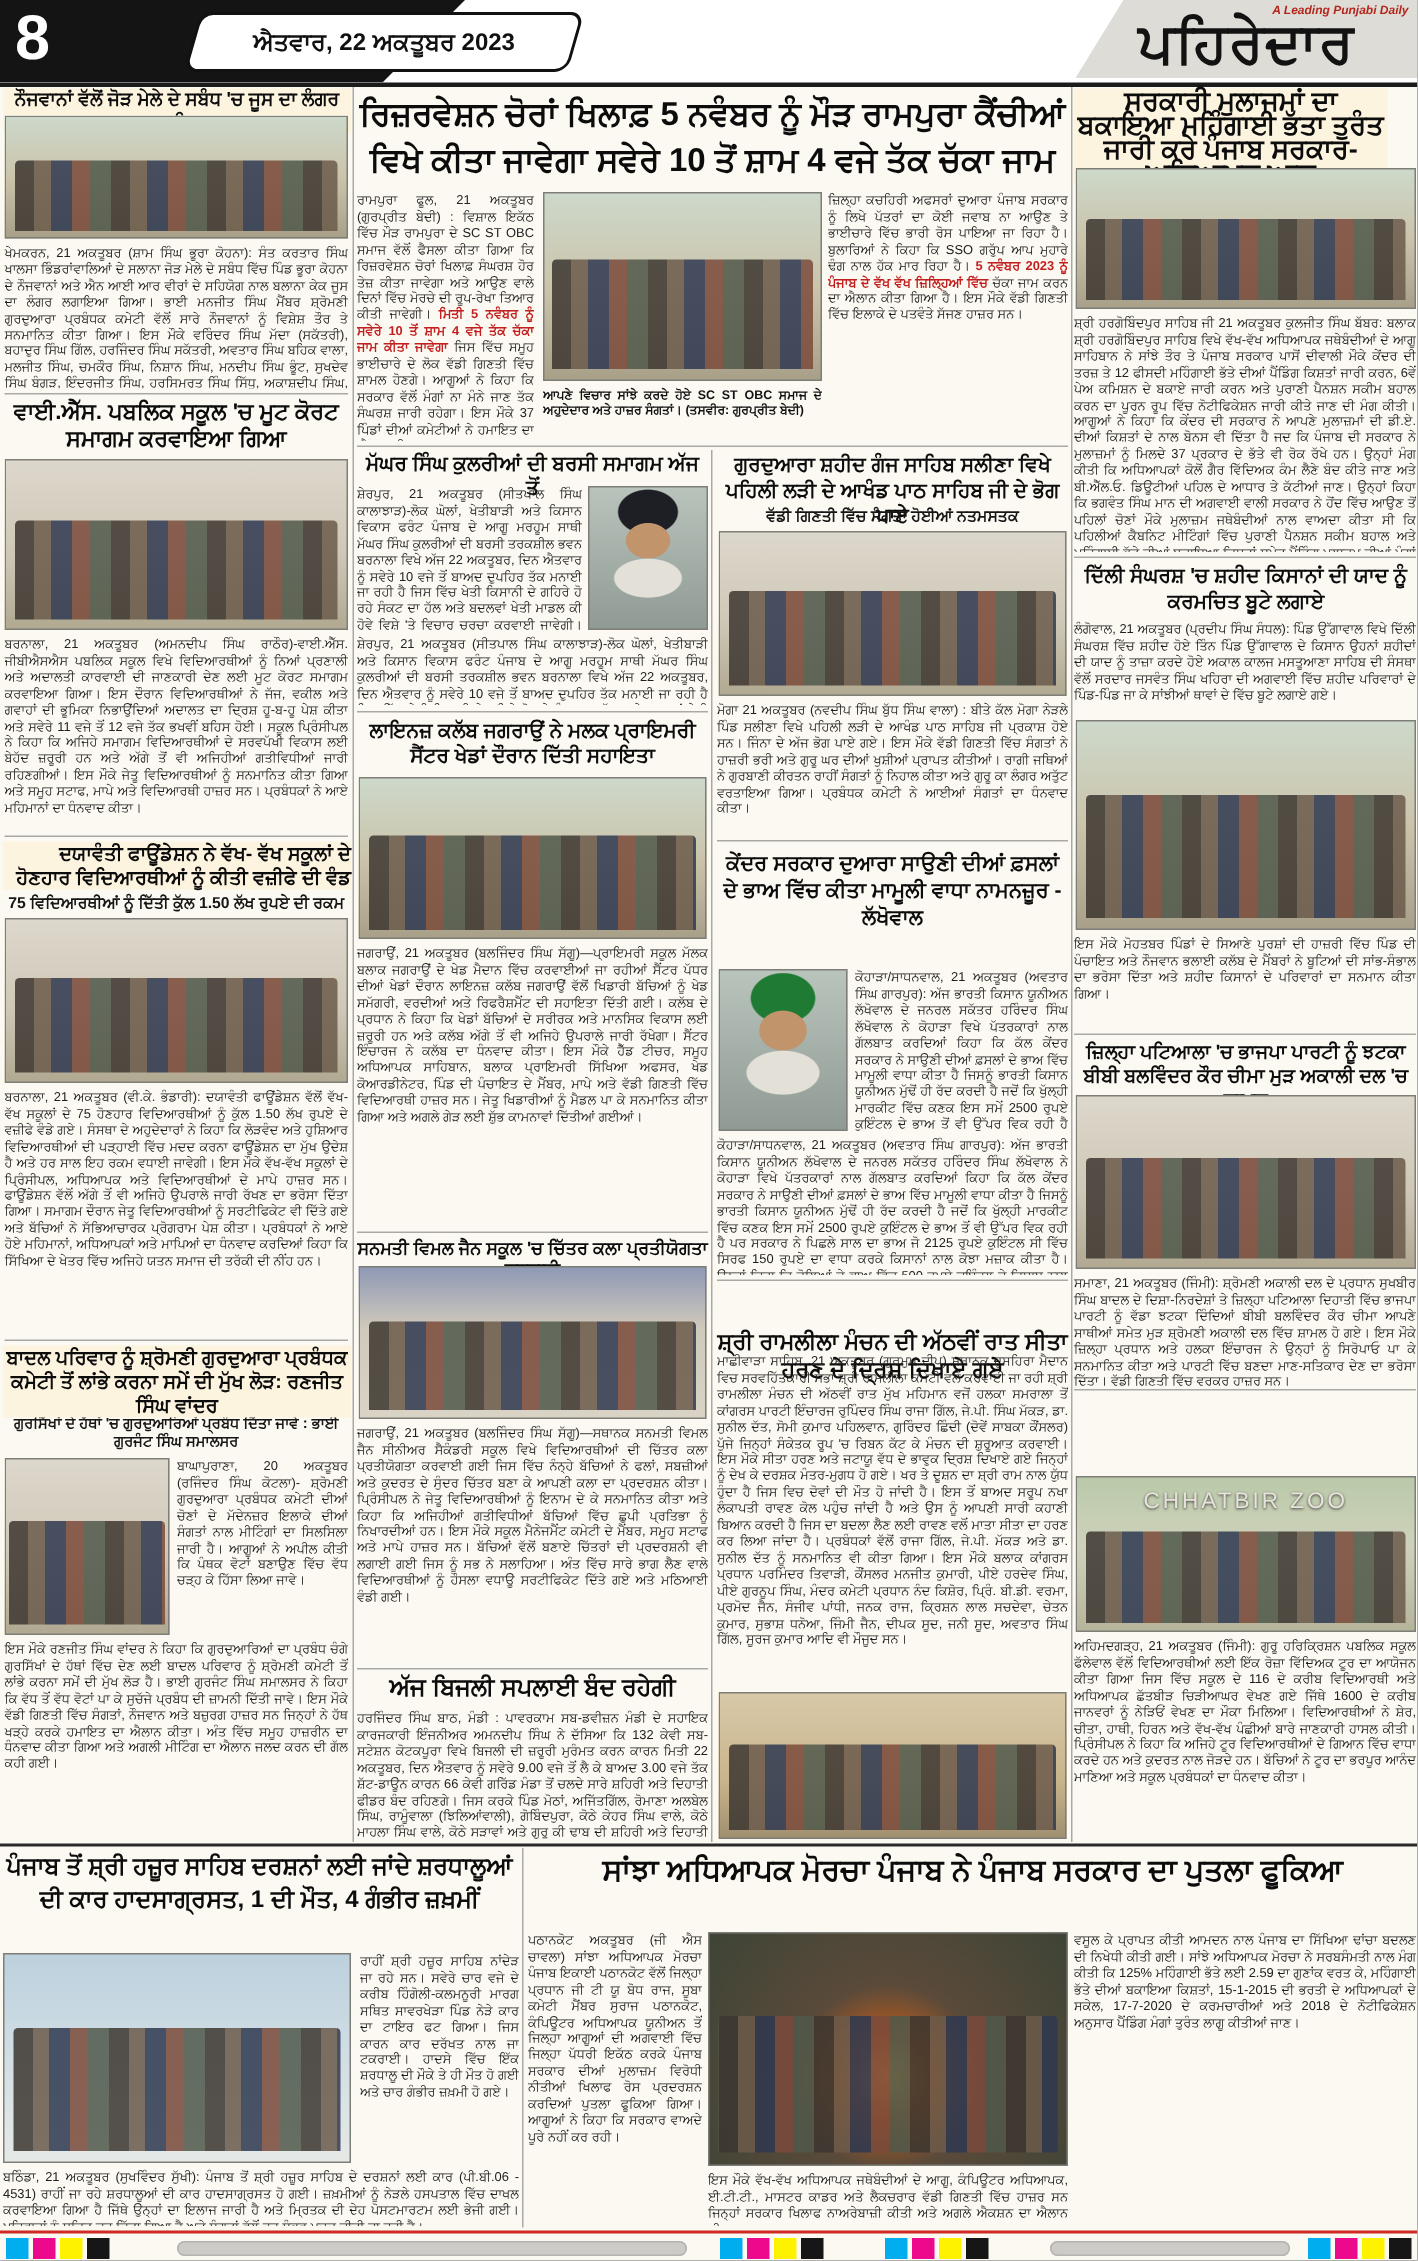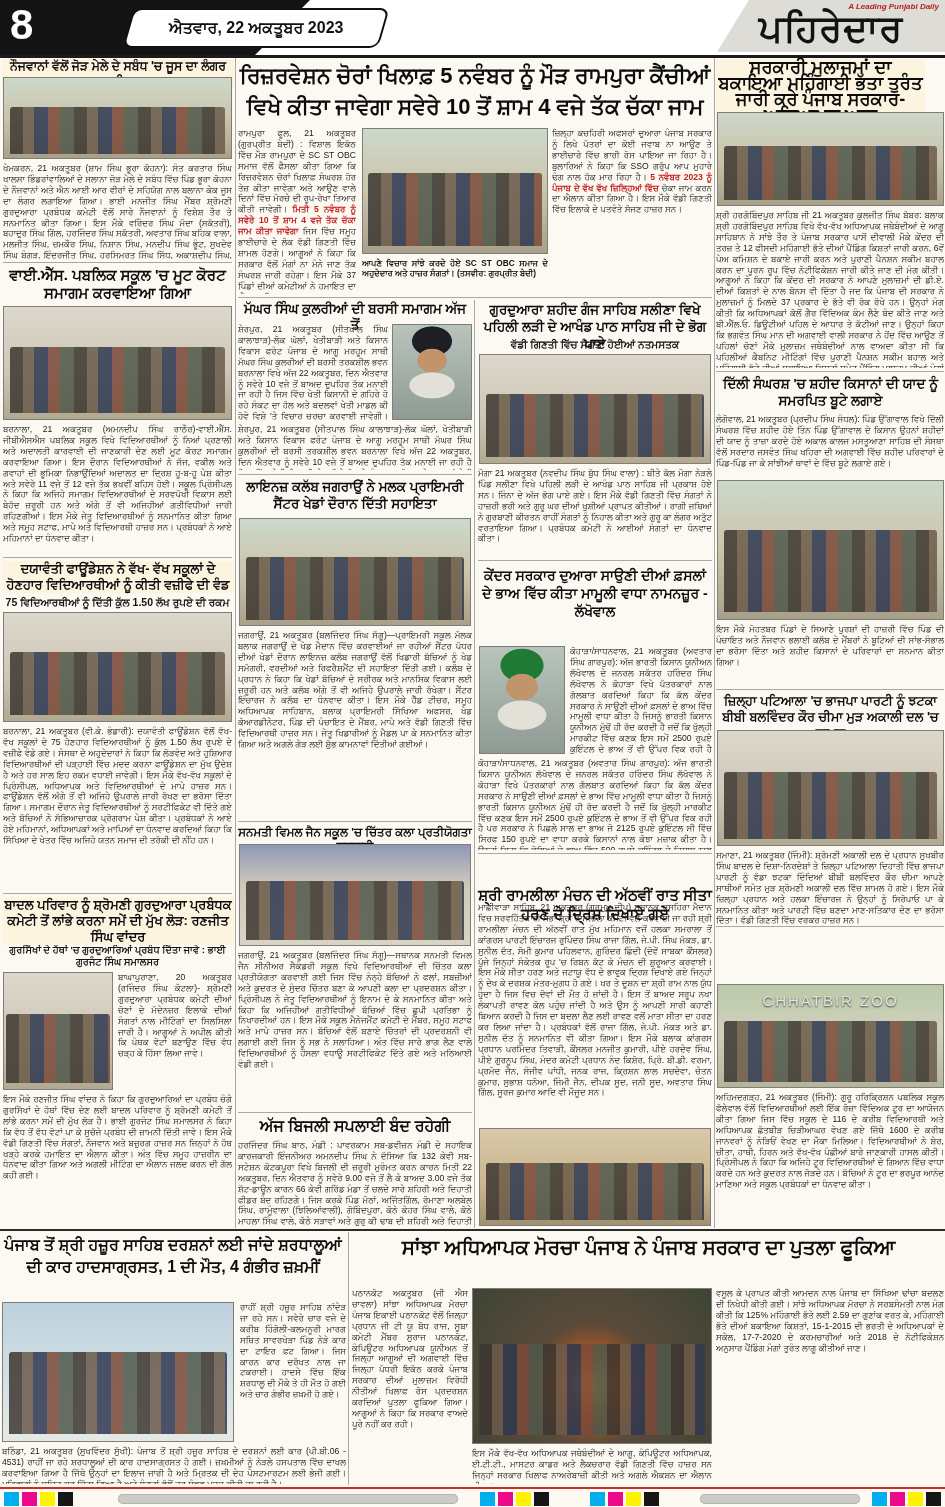--- a/index.html
+++ b/index.html
@@ -93,21 +93,21 @@
   <div class="abs body" style="left:3px;top:163px;width:229px;height:96px;">ਖੇਮਕਰਨ, 21 ਅਕਤੂਬਰ (ਸ਼ਾਮ ਸਿੰਘ ਭੂਰਾ ਕੋਹਨਾ): ਸੰਤ ਕਰਤਾਰ ਸਿੰਘ ਖਾਲਸਾ ਭਿੰਡਰਾਂਵਾਲਿਆਂ ਦੇ ਸਲਾਨਾ ਜੋੜ ਮੇਲੇ ਦੇ ਸਬੰਧ ਵਿੱਚ ਪਿੰਡ ਭੂਰਾ ਕੋਹਨਾ ਦੇ ਨੌਜਵਾਨਾਂ ਅਤੇ ਐਨ ਆਈ ਆਰ ਵੀਰਾਂ ਦੇ ਸਹਿਯੋਗ ਨਾਲ ਬਲਾਨਾ ਕੇਕ ਜੂਸ ਦਾ ਲੰਗਰ ਲਗਾਇਆ ਗਿਆ। ਭਾਈ ਮਨਜੀਤ ਸਿੰਘ ਮੈਂਬਰ ਸ਼੍ਰੋਮਣੀ ਗੁਰਦੁਆਰਾ ਪ੍ਰਬੰਧਕ ਕਮੇਟੀ ਵੱਲੋਂ ਸਾਰੇ ਨੌਜਵਾਨਾਂ ਨੂੰ ਵਿਸ਼ੇਸ਼ ਤੌਰ ਤੇ ਸਨਮਾਨਿਤ ਕੀਤਾ ਗਿਆ। ਇਸ ਮੌਕੇ ਵਰਿੰਦਰ ਸਿੰਘ ਮੱਦਾ (ਸਕੱਤਰੀ), ਬਹਾਦੁਰ ਸਿੰਘ ਗਿੱਲ, ਹਰਜਿੰਦਰ ਸਿੰਘ ਸਕੱਤਰੀ, ਅਵਤਾਰ ਸਿੰਘ ਬਹਿਕ ਵਾਲਾ, ਮਲਜੀਤ ਸਿੰਘ, ਚਮਕੌਰ ਸਿੰਘ, ਨਿਸ਼ਾਨ ਸਿੰਘ, ਮਨਦੀਪ ਸਿੰਘ ਭੂੰਟ, ਸੁਖਦੇਵ ਸਿੰਘ ਬੰਗੜ, ਇੰਦਰਜੀਤ ਸਿੰਘ, ਹਰਸਿਮਰਤ ਸਿੰਘ ਸਿੱਧੂ, ਅਕਾਸ਼ਦੀਪ ਸਿੰਘ, ਜੋਬਨਪ੍ਰੀਤ ਸਿੰਘ, ਜਸ਼ਨਦੀਪ ਸਿੰਘ, ਫਤਿਹਵੀਰ ਸਿੰਘ, ਕਰਨਬੀਰ ਸਿੰਘ, ਜਸਲਕਰਨ ਸਿੰਘ, ਸੰਦੀਪ ਸਿੰਘ ਮੱਦਾ, ਜੱਗਬੀਰ ਸਿੰਘ, ਜਗਰੂਪ ਸਿੰਘ, ਗੁਰਸਾਜਨ ਸਿੰਘ, ਅਰਸ਼ਦੀਪ ਸਿੰਘ, ਬਿਕਰਮਜੀਤ ਸਿੰਘ, ਸੁਖਬੀਰ ਸਿੰਘ ਹਾਜ਼ਰ ਸਨ।</div>
   <div class="hsep" style="left:3px;top:262px;width:229px;"></div>
 
   <div class="abs hl" style="left:3px;top:266px;width:229px;font-size:15px;line-height:18px;">ਵਾਈ.ਐੱਸ. ਪਬਲਿਕ ਸਕੂਲ 'ਚ ਮੂਟ ਕੋਰਟ ਸਮਾਗਮ ਕਰਵਾਇਆ ਗਿਆ</div>
   <div class="photo ph-indoor" style="left:3px;top:306px;width:229px;height:114px;">
       <div class="ppl"></div>
     </div>
   <div class="abs body" style="left:3px;top:424px;width:229px;height:130px;">ਬਰਨਾਲਾ, 21 ਅਕਤੂਬਰ (ਅਮਨਦੀਪ ਸਿੰਘ ਰਾਠੌਰ)-ਵਾਈ.ਐੱਸ. ਜੀਬੀਐਸਐਸ ਪਬਲਿਕ ਸਕੂਲ ਵਿਖੇ ਵਿਦਿਆਰਥੀਆਂ ਨੂੰ ਨਿਆਂ ਪ੍ਰਣਾਲੀ ਅਤੇ ਅਦਾਲਤੀ ਕਾਰਵਾਈ ਦੀ ਜਾਣਕਾਰੀ ਦੇਣ ਲਈ ਮੂਟ ਕੋਰਟ ਸਮਾਗਮ ਕਰਵਾਇਆ ਗਿਆ। ਇਸ ਦੌਰਾਨ ਵਿਦਿਆਰਥੀਆਂ ਨੇ ਜੱਜ, ਵਕੀਲ ਅਤੇ ਗਵਾਹਾਂ ਦੀ ਭੂਮਿਕਾ ਨਿਭਾਉਂਦਿਆਂ ਅਦਾਲਤ ਦਾ ਦ੍ਰਿਸ਼ ਹੂ-ਬ-ਹੂ ਪੇਸ਼ ਕੀਤਾ ਅਤੇ ਸਵੇਰੇ 11 ਵਜੇ ਤੋਂ 12 ਵਜੇ ਤੱਕ ਭਖਵੀਂ ਬਹਿਸ ਹੋਈ। ਸਕੂਲ ਪ੍ਰਿੰਸੀਪਲ ਨੇ ਕਿਹਾ ਕਿ ਅਜਿਹੇ ਸਮਾਗਮ ਵਿਦਿਆਰਥੀਆਂ ਦੇ ਸਰਵਪੱਖੀ ਵਿਕਾਸ ਲਈ ਬੇਹੱਦ ਜ਼ਰੂਰੀ ਹਨ ਅਤੇ ਅੱਗੇ ਤੋਂ ਵੀ ਅਜਿਹੀਆਂ ਗਤੀਵਿਧੀਆਂ ਜਾਰੀ ਰਹਿਣਗੀਆਂ। ਇਸ ਮੌਕੇ ਜੇਤੂ ਵਿਦਿਆਰਥੀਆਂ ਨੂੰ ਸਨਮਾਨਿਤ ਕੀਤਾ ਗਿਆ ਅਤੇ ਸਮੂਹ ਸਟਾਫ, ਮਾਪੇ ਅਤੇ ਵਿਦਿਆਰਥੀ ਹਾਜ਼ਰ ਸਨ। ਪ੍ਰਬੰਧਕਾਂ ਨੇ ਆਏ ਮਹਿਮਾਨਾਂ ਦਾ ਧੰਨਵਾਦ ਕੀਤਾ।</div>
   <div class="hsep" style="left:3px;top:557px;width:229px;"></div>
 
-  <div class="abs hl cream" style="left:2px;top:561px;width:232px;font-size:13px;line-height:16px;">ਦਯਾਵੰਤੀ ਫਾਊਂਡੇਸ਼ਨ ਨੇ ਵੱਖ- ਵੱਖ ਸਕੂਲਾਂ ਦੇ ਹੋਣਹਾਰ ਵਿਦਿਆਰਥੀਆਂ ਨੂੰ ਕੀਤੀ ਵਜ਼ੀਫੇ ਦੀ ਵੰਡ</div>
+  <div class="abs hl cream" style="left:2px;top:561px;width:232px;font-size:13px;line-height:16px;text-align:right;">ਦਯਾਵੰਤੀ ਫਾਊਂਡੇਸ਼ਨ ਨੇ ਵੱਖ- ਵੱਖ ਸਕੂਲਾਂ ਦੇ ਹੋਣਹਾਰ ਵਿਦਿਆਰਥੀਆਂ ਨੂੰ ਕੀਤੀ ਵਜ਼ੀਫੇ ਦੀ ਵੰਡ</div>
   <div class="abs sub" style="left:3px;top:596px;width:229px;font-size:10.5px;line-height:13px;">75 ਵਿਦਿਆਰਥੀਆਂ ਨੂੰ ਦਿੱਤੀ ਕੁੱਲ 1.50 ਲੱਖ ਰੁਪਏ ਦੀ ਰਕਮ</div>
   <div class="photo ph-indoor" style="left:3px;top:612px;width:229px;height:110px;">
       <div class="ppl"></div>
     </div>
   <div class="abs body" style="left:3px;top:726px;width:229px;height:164px;">ਬਰਨਾਲਾ, 21 ਅਕਤੂਬਰ (ਵੀ.ਕੇ. ਭੰਡਾਰੀ): ਦਯਾਵੰਤੀ ਫਾਊਂਡੇਸ਼ਨ ਵੱਲੋਂ ਵੱਖ-ਵੱਖ ਸਕੂਲਾਂ ਦੇ 75 ਹੋਣਹਾਰ ਵਿਦਿਆਰਥੀਆਂ ਨੂੰ ਕੁੱਲ 1.50 ਲੱਖ ਰੁਪਏ ਦੇ ਵਜ਼ੀਫੇ ਵੰਡੇ ਗਏ। ਸੰਸਥਾ ਦੇ ਅਹੁਦੇਦਾਰਾਂ ਨੇ ਕਿਹਾ ਕਿ ਲੋੜਵੰਦ ਅਤੇ ਹੁਸ਼ਿਆਰ ਵਿਦਿਆਰਥੀਆਂ ਦੀ ਪੜ੍ਹਾਈ ਵਿੱਚ ਮਦਦ ਕਰਨਾ ਫਾਊਂਡੇਸ਼ਨ ਦਾ ਮੁੱਖ ਉਦੇਸ਼ ਹੈ ਅਤੇ ਹਰ ਸਾਲ ਇਹ ਰਕਮ ਵਧਾਈ ਜਾਵੇਗੀ। ਇਸ ਮੌਕੇ ਵੱਖ-ਵੱਖ ਸਕੂਲਾਂ ਦੇ ਪ੍ਰਿੰਸੀਪਲ, ਅਧਿਆਪਕ ਅਤੇ ਵਿਦਿਆਰਥੀਆਂ ਦੇ ਮਾਪੇ ਹਾਜ਼ਰ ਸਨ। ਫਾਊਂਡੇਸ਼ਨ ਵੱਲੋਂ ਅੱਗੇ ਤੋਂ ਵੀ ਅਜਿਹੇ ਉਪਰਾਲੇ ਜਾਰੀ ਰੱਖਣ ਦਾ ਭਰੋਸਾ ਦਿੱਤਾ ਗਿਆ। ਸਮਾਗਮ ਦੌਰਾਨ ਜੇਤੂ ਵਿਦਿਆਰਥੀਆਂ ਨੂੰ ਸਰਟੀਫਿਕੇਟ ਵੀ ਦਿੱਤੇ ਗਏ ਅਤੇ ਬੱਚਿਆਂ ਨੇ ਸੱਭਿਆਚਾਰਕ ਪ੍ਰੋਗਰਾਮ ਪੇਸ਼ ਕੀਤਾ। ਪ੍ਰਬੰਧਕਾਂ ਨੇ ਆਏ ਹੋਏ ਮਹਿਮਾਨਾਂ, ਅਧਿਆਪਕਾਂ ਅਤੇ ਮਾਪਿਆਂ ਦਾ ਧੰਨਵਾਦ ਕਰਦਿਆਂ ਕਿਹਾ ਕਿ ਸਿੱਖਿਆ ਦੇ ਖੇਤਰ ਵਿੱਚ ਅਜਿਹੇ ਯਤਨ ਸਮਾਜ ਦੀ ਤਰੱਕੀ ਦੀ ਨੀਂਹ ਹਨ।</div>
   <div class="hsep" style="left:3px;top:893px;width:229px;"></div>
 
   <div class="abs sub" style="left:3px;top:932px;width:229px;font-size:9.8px;line-height:12px;">ਸ਼੍ਰੋਮਣੀ ਕਮੇਟੀ ਦੀਆਂ ਚੋਣਾਂ 'ਚ ਵੱਧ ਤੋਂ ਵੱਧ ਵੋਟਾਂ ਪਾ ਕੇ ਚੰਗੇ ਗੁਰਸਿੱਖਾਂ ਦੇ ਹੱਥਾਂ 'ਚ ਗੁਰਦੁਆਰਿਆਂ ਪ੍ਰਬੰਧ ਦਿੱਤਾ ਜਾਵੇ : ਭਾਈ ਗੁਰਜੰਟ ਸਿੰਘ ਸਮਾਲਸਰ</div>
   <div class="abs hl cream" style="left:2px;top:897px;width:232px;font-size:13px;line-height:16px;">ਬਾਦਲ ਪਰਿਵਾਰ ਨੂੰ ਸ਼੍ਰੋਮਣੀ ਗੁਰਦੁਆਰਾ ਪ੍ਰਬੰਧਕ ਕਮੇਟੀ ਤੋਂ ਲਾਂਭੇ ਕਰਨਾ ਸਮੇਂ ਦੀ ਮੁੱਖ ਲੋੜ: ਰਣਜੀਤ ਸਿੰਘ ਵਾਂਦਰ</div>
   <div class="photo ph-indoor" style="left:3px;top:972px;width:110px;height:118px;">
@@ -159,21 +159,21 @@
       <div class="ppl"></div>
     </div>
 
   <div class="abs hl cream" style="left:716px;top:59px;width:209px;font-size:18px;line-height:16px;">ਸਰਕਾਰੀ ਮੁਲਾਜਮਾਂ ਦਾ ਬਕਾਇਆ ਮਹਿੰਗਾਈ ਭੱਤਾ ਤੁਰੰਤ ਜਾਰੀ ਕਰੇ ਪੰਜਾਬ ਸਰਕਾਰ- ਅਧਿਆਪਕ ਆਗੂ</div>
   <div class="photo ph-outdoor" style="left:717px;top:112px;width:227px;height:94px;">
       <div class="ppl"></div>
     </div>
   <div class="abs body" style="left:716px;top:210px;width:228px;height:158px;">ਸ਼੍ਰੀ ਹਰਗੋਬਿੰਦਪੁਰ ਸਾਹਿਬ ਜੀ 21 ਅਕਤੂਬਰ ਕੁਲਜੀਤ ਸਿੰਘ ਬੱਬਰ: ਬਲਾਕ ਸ਼੍ਰੀ ਹਰਗੋਬਿੰਦਪੁਰ ਸਾਹਿਬ ਵਿਖੇ ਵੱਖ-ਵੱਖ ਅਧਿਆਪਕ ਜਥੇਬੰਦੀਆਂ ਦੇ ਆਗੂ ਸਾਹਿਬਾਨ ਨੇ ਸਾਂਝੇ ਤੌਰ ਤੇ ਪੰਜਾਬ ਸਰਕਾਰ ਪਾਸੋਂ ਦੀਵਾਲੀ ਮੌਕੇ ਕੇਂਦਰ ਦੀ ਤਰਜ਼ ਤੇ 12 ਫੀਸਦੀ ਮਹਿੰਗਾਈ ਭੱਤੇ ਦੀਆਂ ਪੈਂਡਿੰਗ ਕਿਸ਼ਤਾਂ ਜਾਰੀ ਕਰਨ, 6ਵੇਂ ਪੇਅ ਕਮਿਸ਼ਨ ਦੇ ਬਕਾਏ ਜਾਰੀ ਕਰਨ ਅਤੇ ਪੁਰਾਣੀ ਪੈਨਸ਼ਨ ਸਕੀਮ ਬਹਾਲ ਕਰਨ ਦਾ ਪੂਰਨ ਰੂਪ ਵਿੱਚ ਨੋਟੀਫਿਕੇਸ਼ਨ ਜਾਰੀ ਕੀਤੇ ਜਾਣ ਦੀ ਮੰਗ ਕੀਤੀ। ਆਗੂਆਂ ਨੇ ਕਿਹਾ ਕਿ ਕੇਂਦਰ ਦੀ ਸਰਕਾਰ ਨੇ ਆਪਣੇ ਮੁਲਾਜ਼ਮਾਂ ਦੀ ਡੀ.ਏ. ਦੀਆਂ ਕਿਸ਼ਤਾਂ ਦੇ ਨਾਲ ਬੋਨਸ ਵੀ ਦਿੱਤਾ ਹੈ ਜਦ ਕਿ ਪੰਜਾਬ ਦੀ ਸਰਕਾਰ ਨੇ ਮੁਲਾਜ਼ਮਾਂ ਨੂੰ ਮਿਲਦੇ 37 ਪ੍ਰਕਾਰ ਦੇ ਭੱਤੇ ਵੀ ਰੋਕ ਰੱਖੇ ਹਨ। ਉਨ੍ਹਾਂ ਮੰਗ ਕੀਤੀ ਕਿ ਅਧਿਆਪਕਾਂ ਕੋਲੋਂ ਗੈਰ ਵਿੱਦਿਅਕ ਕੰਮ ਲੈਣੇ ਬੰਦ ਕੀਤੇ ਜਾਣ ਅਤੇ ਬੀ.ਐੱਲ.ਓ. ਡਿਊਟੀਆਂ ਪਹਿਲ ਦੇ ਆਧਾਰ ਤੇ ਕੱਟੀਆਂ ਜਾਣ। ਉਨ੍ਹਾਂ ਕਿਹਾ ਕਿ ਭਗਵੰਤ ਸਿੰਘ ਮਾਨ ਦੀ ਅਗਵਾਈ ਵਾਲੀ ਸਰਕਾਰ ਨੇ ਹੋਂਦ ਵਿੱਚ ਆਉਣ ਤੋਂ ਪਹਿਲਾਂ ਚੋਣਾਂ ਮੌਕੇ ਮੁਲਾਜ਼ਮ ਜਥੇਬੰਦੀਆਂ ਨਾਲ ਵਾਅਦਾ ਕੀਤਾ ਸੀ ਕਿ ਪਹਿਲੀਆਂ ਕੈਬਨਿਟ ਮੀਟਿੰਗਾਂ ਵਿੱਚ ਪੁਰਾਣੀ ਪੈਨਸ਼ਨ ਸਕੀਮ ਬਹਾਲ ਅਤੇ ਮਹਿੰਗਾਈ ਭੱਤੇ ਦੀਆਂ ਬਕਾਇਆ ਕਿਸ਼ਤਾਂ ਸਮੇਤ ਪੈਂਡਿੰਗ ਮੁਲਾਜ਼ਮ ਦੀਆਂ ਮੰਗਾਂ ਦਾ ਪਹਿਲ ਦੇ ਆਧਾਰ ਤੇ ਹੱਲ ਕੀਤਾ ਜਾਵੇਗਾ। ਇਸ ਮੌਕੇ ਅਧਿਆਪਕ ਆਗੂ ਨਿਸ਼ਾਨ ਸਿੰਘ ਖਾਨਪੁਰ, ਰਜਿੰਦਰ ਸਿੰਘ ਸੋਢੀ, ਸਤਨਾਮ ਸਿੰਘ ਵਾਲੋਵਾਲ, ਹਰਵਿੰਦਰ ਸਿੰਘ ਘੁਮਾਣ, ਕਸ਼ਮੀਰ ਸਿੰਘ ਨੈਣੋ, ਪ੍ਰਭਜੋਤ ਸਿੰਘ ਤਲਵਾੜਾ, ਹਰਪ੍ਰੀਤ ਸਿੰਘ ਮਚਰਾਏ, ਰਾਜਵਿੰਦਰ ਕੌਰ, ਮੰਜੂ ਬਾਘਲ, ਅਮਨਜੋਧ ਕੌਰ, ਰਾਜਦੀਪ ਕੌਰ ਆਦਿ ਹਾਜ਼ਰ ਸਨ।</div>
   <div class="hsep" style="left:716px;top:371px;width:228px;"></div>
 
-  <div class="abs hl" style="left:716px;top:375px;width:229px;font-size:13.5px;line-height:17px;">ਦਿੱਲੀ ਸੰਘਰਸ਼ 'ਚ ਸ਼ਹੀਦ ਕਿਸਾਨਾਂ ਦੀ ਯਾਦ ਨੂੰ ਸਮਰਪਿਤ ਬੂਟੇ ਲਗਾਏ</div>
+  <div class="abs hl" style="left:716px;top:375px;width:229px;font-size:13.5px;line-height:17px;">ਦਿੱਲੀ ਸੰਘਰਸ਼ 'ਚ ਸ਼ਹੀਦ ਕਿਸਾਨਾਂ ਦੀ ਯਾਦ ਨੂੰ ਕਰਮਚਿਤ ਬੂਟੇ ਲਗਾਏ</div>
   <div class="abs body" style="left:716px;top:414px;width:228px;height:62px;">ਲੰਗੋਵਾਲ, 21 ਅਕਤੂਬਰ (ਪ੍ਰਦੀਪ ਸਿੰਘ ਸੰਧਲ): ਪਿੰਡ ਉੱਗਾਵਾਲ ਵਿਖੇ ਦਿੱਲੀ ਸੰਘਰਸ਼ ਵਿੱਚ ਸ਼ਹੀਦ ਹੋਏ ਤਿੰਨ ਪਿੰਡ ਉੱਗਾਵਾਲ ਦੇ ਕਿਸਾਨ ਉਹਨਾਂ ਸ਼ਹੀਦਾਂ ਦੀ ਯਾਦ ਨੂੰ ਤਾਜ਼ਾ ਕਰਦੇ ਹੋਏ ਅਕਾਲ ਕਾਲਜ ਮਸਤੂਆਣਾ ਸਾਹਿਬ ਦੀ ਸੰਸਥਾ ਵੱਲੋਂ ਸਰਦਾਰ ਜਸਵੰਤ ਸਿੰਘ ਖਹਿਰਾ ਦੀ ਅਗਵਾਈ ਵਿੱਚ ਸ਼ਹੀਦ ਪਰਿਵਾਰਾਂ ਦੇ ਪਿੰਡ-ਪਿੰਡ ਜਾ ਕੇ ਸਾਂਝੀਆਂ ਥਾਵਾਂ ਦੇ ਵਿੱਚ ਬੂਟੇ ਲਗਾਏ ਗਏ।</div>
   <div class="photo ph-outdoor" style="left:717px;top:480px;width:227px;height:140px;">
       <div class="ppl"></div>
     </div>
   <div class="abs body" style="left:716px;top:624px;width:228px;height:62px;">ਇਸ ਮੌਕੇ ਮੋਹਤਬਰ ਪਿੰਡਾਂ ਦੇ ਸਿਆਣੇ ਪੁਰਸ਼ਾਂ ਦੀ ਹਾਜ਼ਰੀ ਵਿੱਚ ਪਿੰਡ ਦੀ ਪੰਚਾਇਤ ਅਤੇ ਨੌਜਵਾਨ ਭਲਾਈ ਕਲੱਬ ਦੇ ਮੈਂਬਰਾਂ ਨੇ ਬੂਟਿਆਂ ਦੀ ਸਾਂਭ-ਸੰਭਾਲ ਦਾ ਭਰੋਸਾ ਦਿੱਤਾ ਅਤੇ ਸ਼ਹੀਦ ਕਿਸਾਨਾਂ ਦੇ ਪਰਿਵਾਰਾਂ ਦਾ ਸਨਮਾਨ ਕੀਤਾ ਗਿਆ।</div>
   <div class="hsep" style="left:716px;top:689px;width:228px;"></div>
 
   <div class="abs hl" style="left:716px;top:693px;width:229px;font-size:12.8px;line-height:16px;">ਜ਼ਿਲ੍ਹਾ ਪਟਿਆਲਾ 'ਚ ਭਾਜਪਾ ਪਾਰਟੀ ਨੂੰ ਝਟਕਾ ਬੀਬੀ ਬਲਵਿੰਦਰ ਕੌਰ ਚੀਮਾ ਮੁੜ ਅਕਾਲੀ ਦਲ 'ਚ ਸ਼ਾਮਲ</div>
   <div class="photo ph-indoor" style="left:717px;top:730px;width:227px;height:116px;">
       <div class="ppl"></div>

